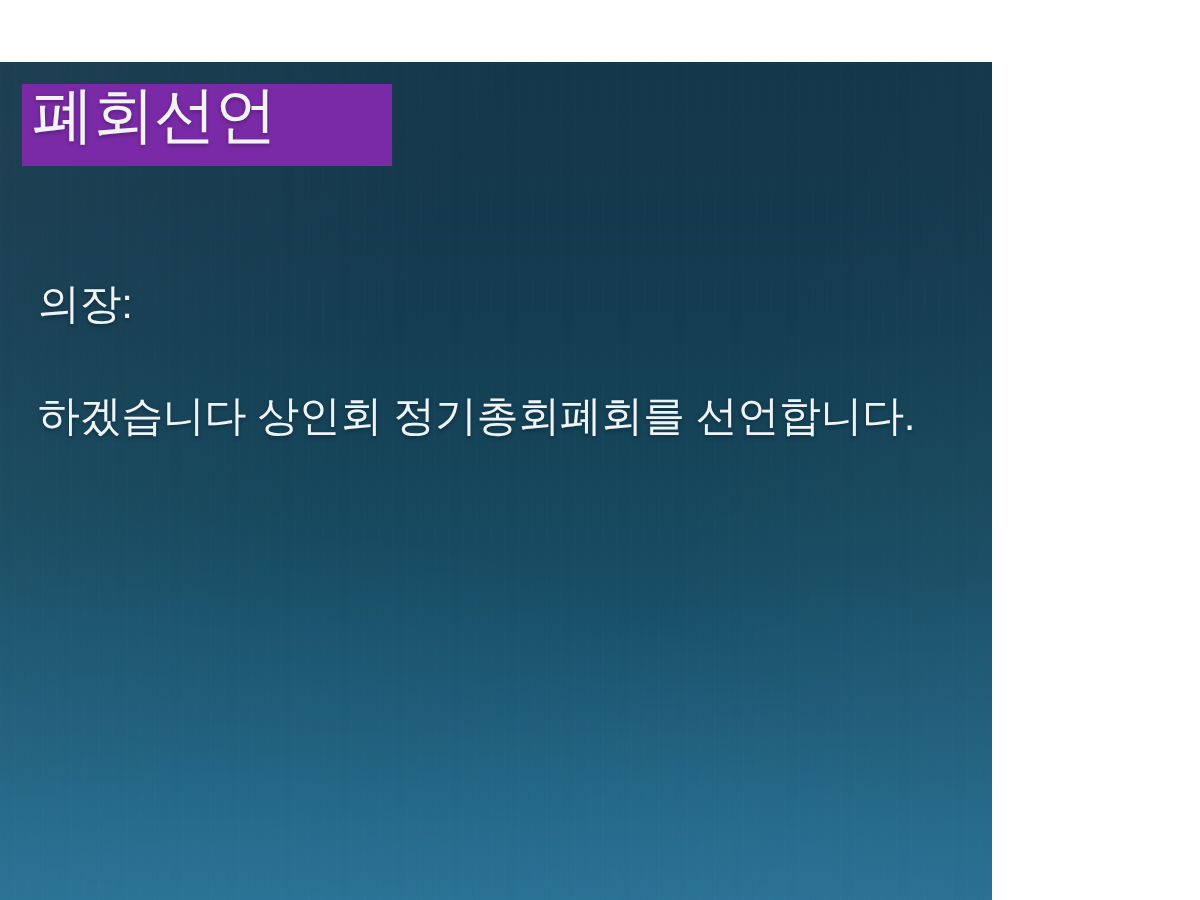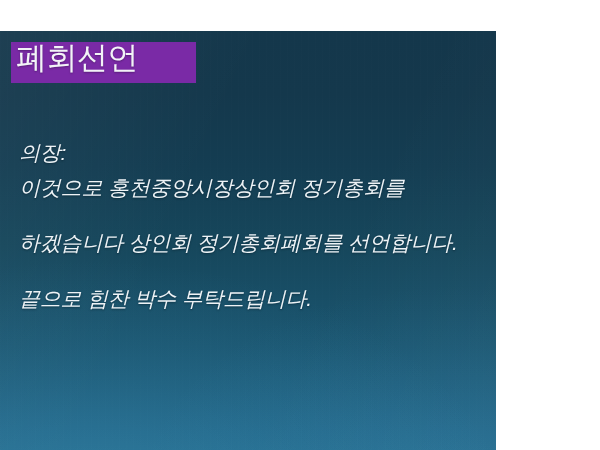--- a/index.html
+++ b/index.html
@@ -93,48 +93,43 @@
     z-index: 2;
   }
   .line {
     color: #eef3f6;
     font-size: 21px;
     line-height: 34.5px;
     font-weight: 400;
     letter-spacing: -0.2px;
     white-space: nowrap;
     text-shadow: 0 1px 2px rgba(3,22,33,0.45);
-    font-style: italic;
   }
   .para-gap {
     height: 21px;
   }
 </style>
 </head>
 <body>
 
 <div id="slide">
 
   <div id="title-box"></div>
   <div id="title-text">폐회선언</div>
 
   <div id="body-block">
 
     <div class="para">
       <div class="line">의장:</div>
-      <div class="line">이것으로 홍천중앙시장상인회 정기총회를</div>
     </div>
 
     <div class="para-gap"></div>
 
     <div class="para">
       <div class="line">하겠습니다 상인회 정기총회폐회를 선언합니다.</div>
     </div>
 
     <div class="para-gap"></div>
 
-    <div class="para">
-      <div class="line">끝으로 힘찬 박수 부탁드립니다.</div>
-    </div>
 
   </div>
 
 </div>
 
 </body></html>

